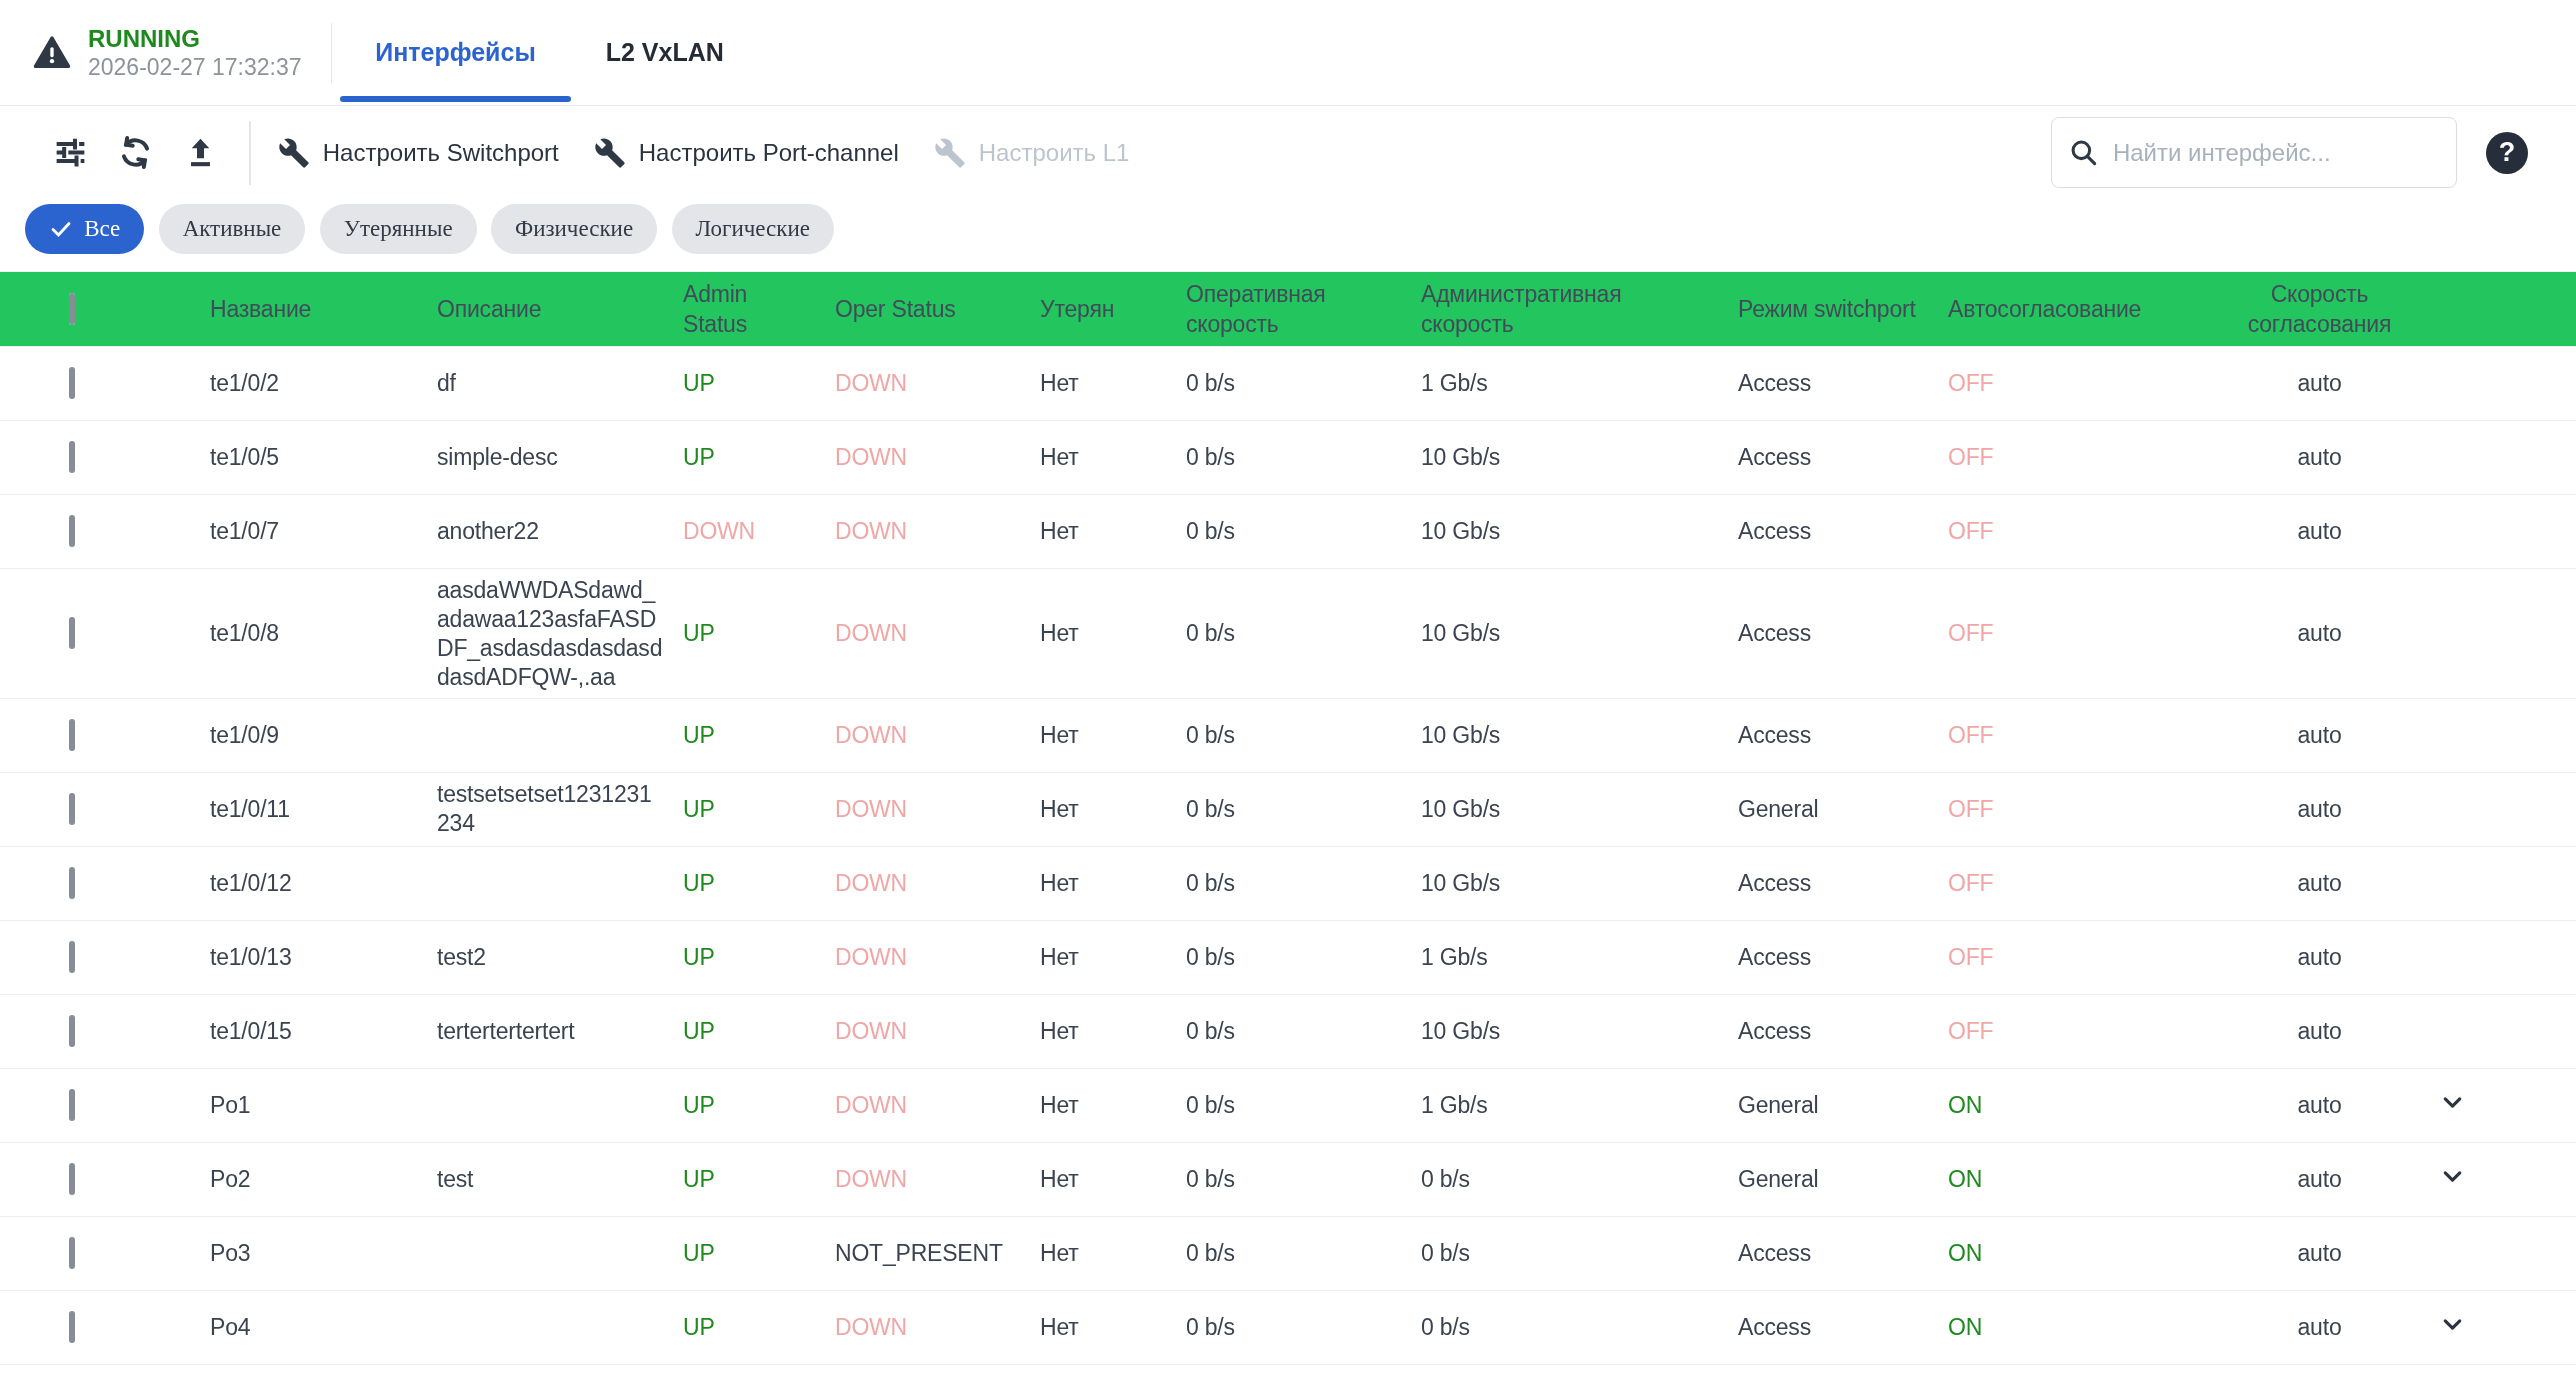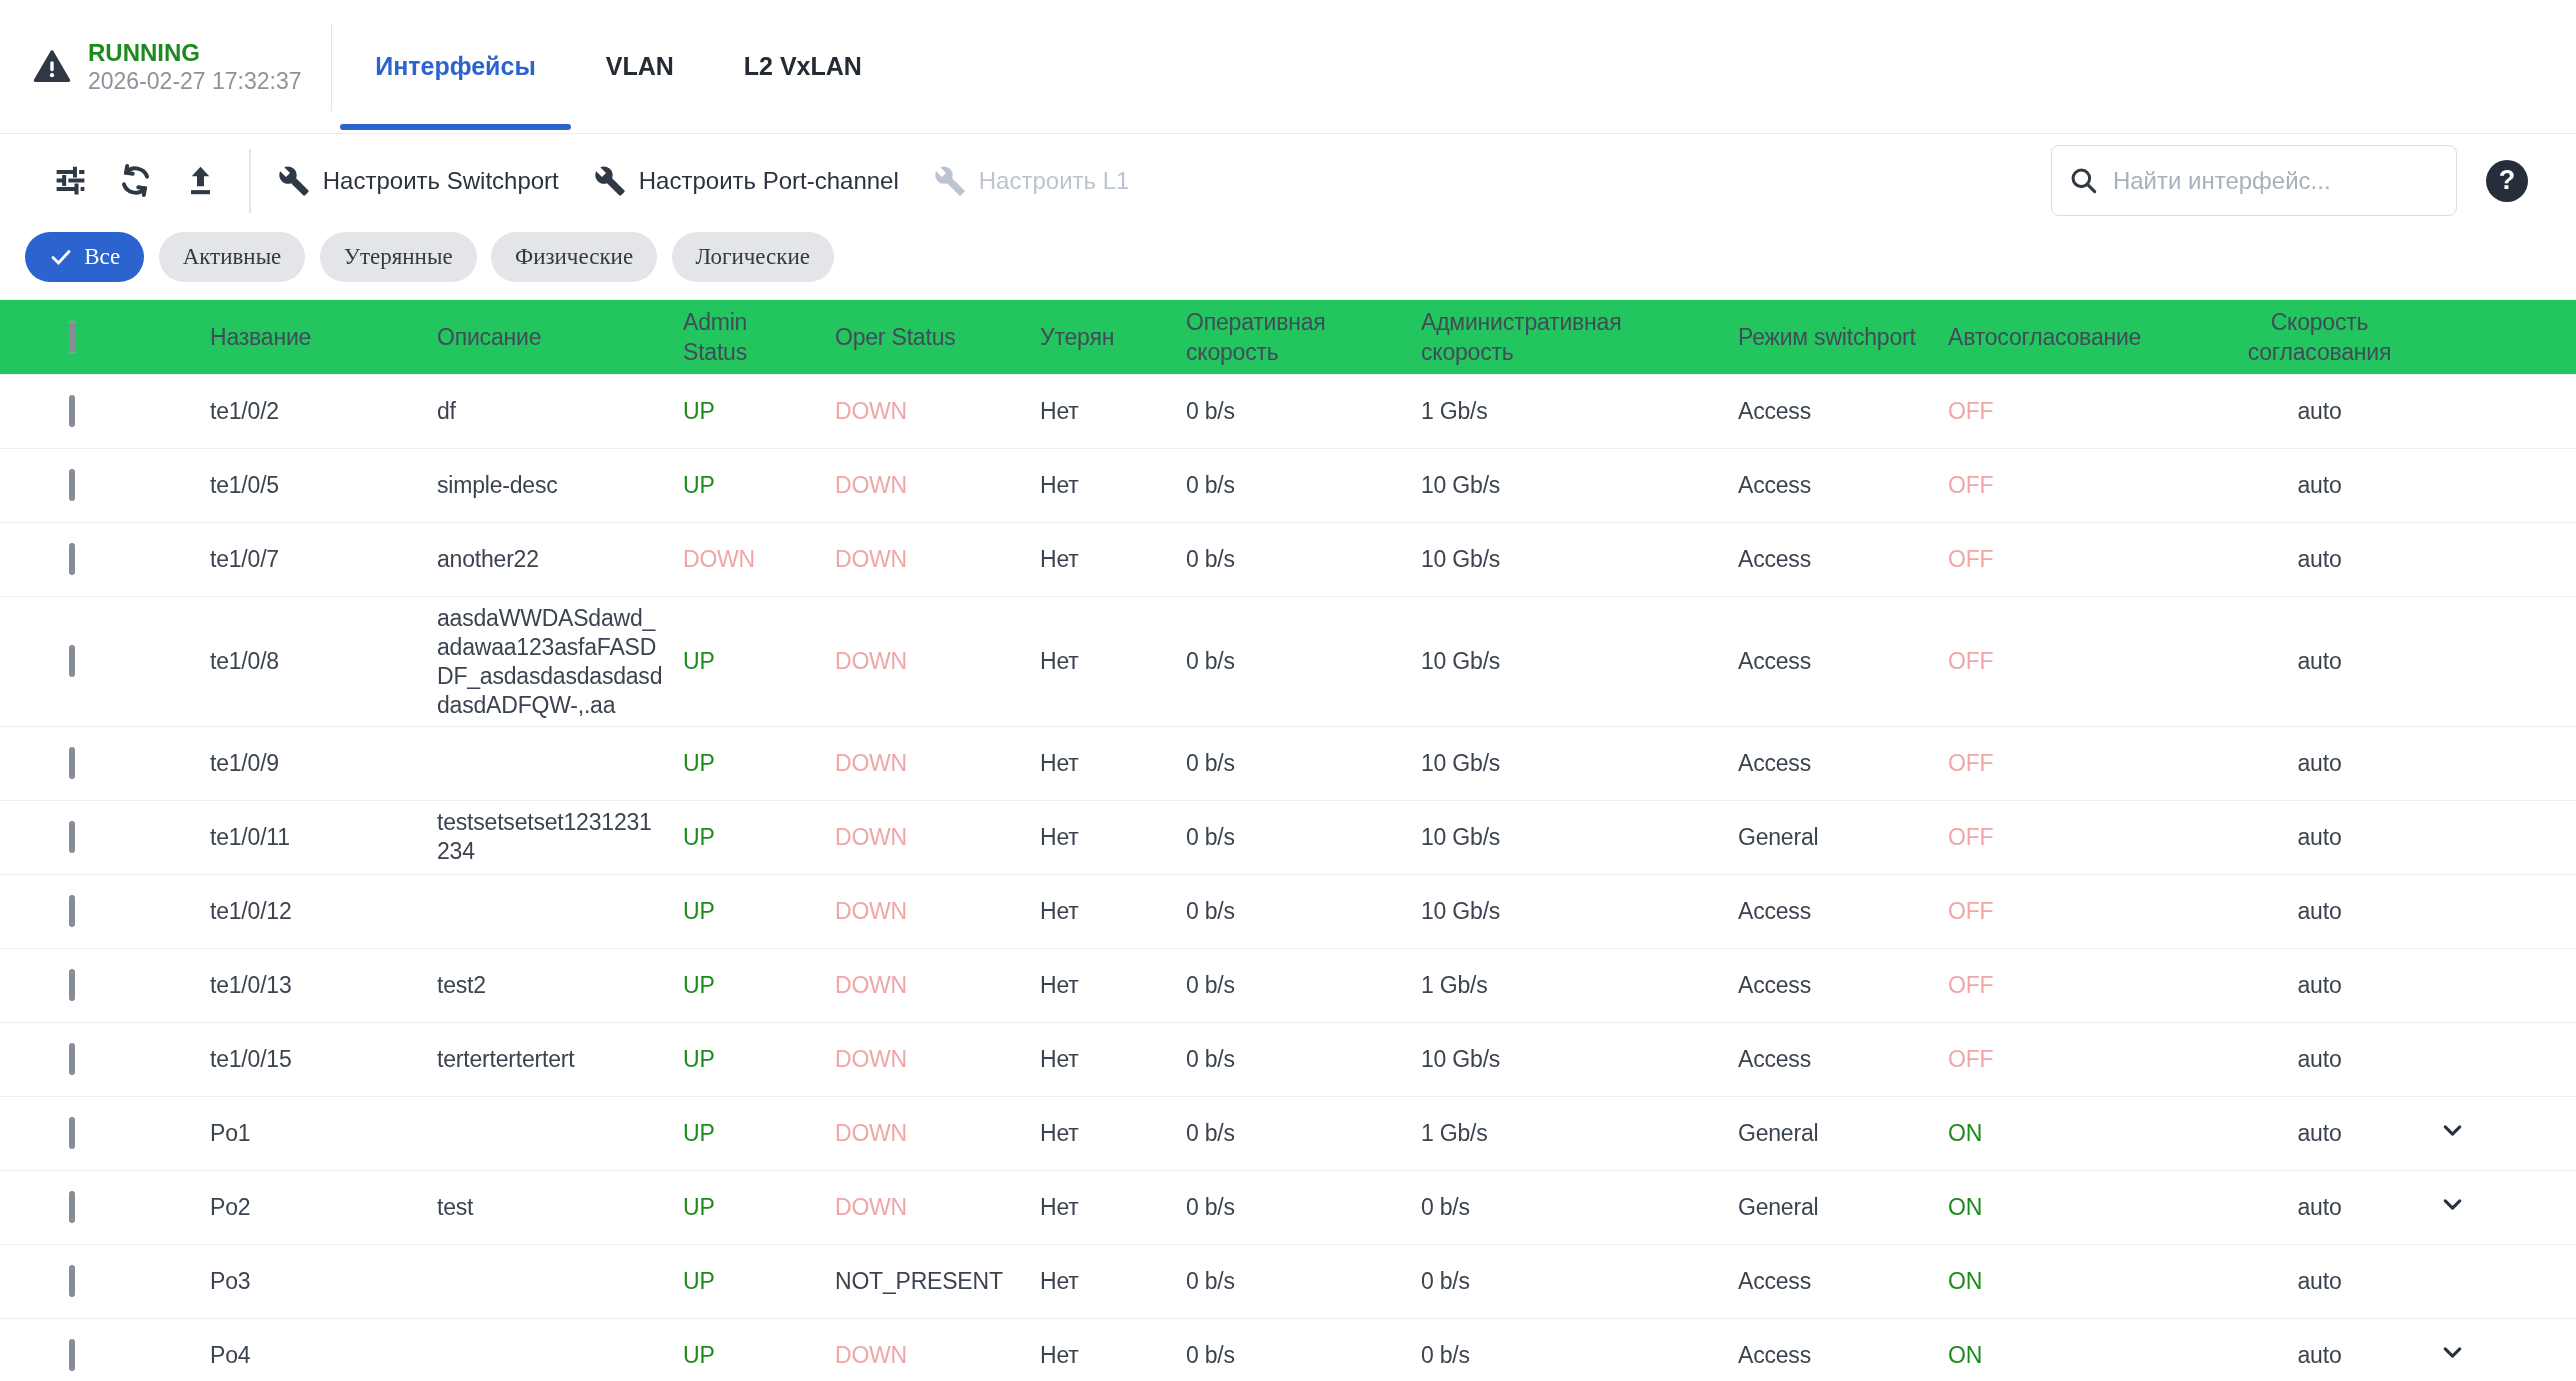--- a/index.html
+++ b/index.html
@@ -1,20 +1,20 @@
 <!DOCTYPE html>
 <html lang="ru" style="font-size:13px"><head>
 <meta charset="utf-8">
 <style>
   * { margin:0; padding:0; box-sizing:border-box; }
   html,body { width:2576px; height:1381px; background:#ffffff;
     font-family:"Liberation Sans", sans-serif; color:#3a434f; overflow:hidden; }
 
   
-  .topbar { height:134px; display:flex; align-items:stretch;
+  .topbar { height:106px; display:flex; align-items:stretch;
     border-bottom:1.6px solid #e9ebee; }
   .status-block { display:flex; align-items:center; padding-left:32px; }
   .warn-icon { width:40px; height:37px; margin-right:16px; }
   .status-texts { display:flex; flex-direction:column; line-height:29px; }
   .status-state { font-size:24px; font-weight:700; color:#1d8a1d; }
   .status-time { font-size:23px; font-weight:500; color:#8c939c; }
   .v-div { width:1.6px; background:#e3e6ea; margin:22.5px 0; margin-left:29px; }
   .tabs { display:flex; margin-left:8px; }
   .tab { position:relative; display:flex; align-items:center; padding:0 35px;
     font-size:25px; font-weight:600; color:#252b35; cursor:pointer;justify-content:center; }
@@ -84,23 +84,20 @@
       <span class="status-state">RUNNING</span>
       <span class="status-time">2026-02-27 17:32:37</span>
     </div>
   </div>
   <div class="v-div"></div>
   <div class="tabs">
     <div class="tab active">
       <span>Интерфейсы</span>
     </div>
     <div class="tab">
-      <span>VLAN</span>
-    </div>
-    <div class="tab">
       <span>L2 VxLAN</span>
     </div>
   </div>
 </div>
 
 <div class="toolbar">
   <div class="icon-btn">
     <svg viewBox="0 0 24 24" width="37" height="37" fill="#2f3845">
       <path d="M3 5.2h11v2.6H3z M17.6 5.2H21v2.6h-3.4z M13.6 3h2.6v7h-2.6z"></path>
       <path d="M3 10.7h4v2.6H3z M10.6 10.7H21v2.6H10.6z M6.6 8.5h2.6v7H6.6z"></path>

